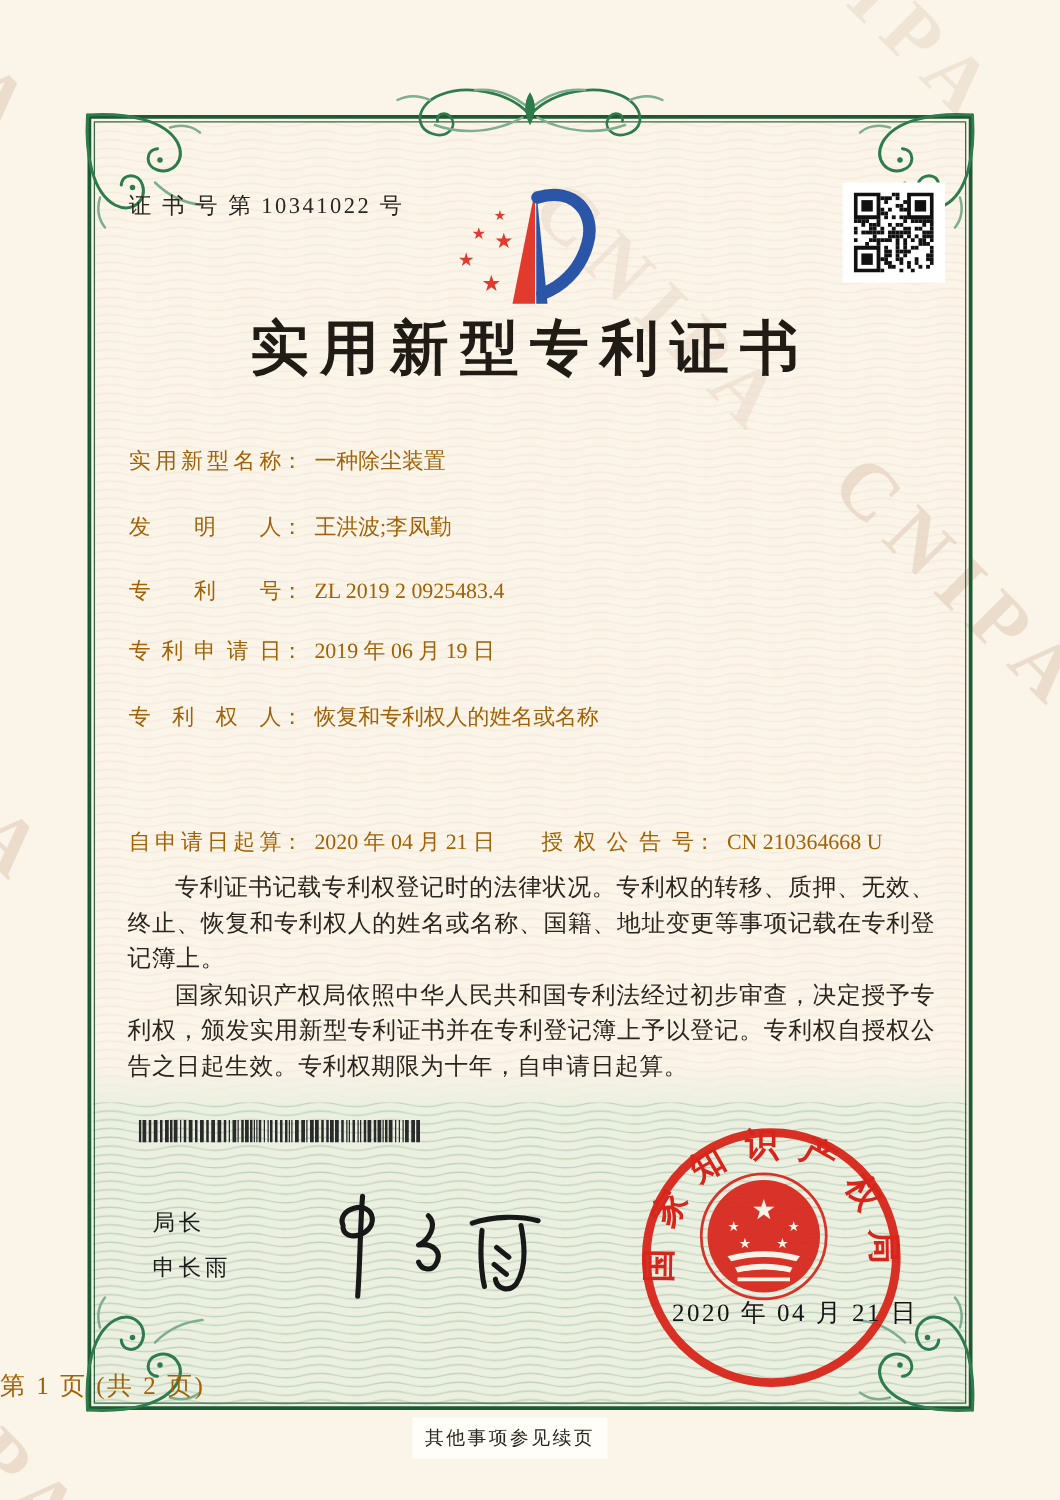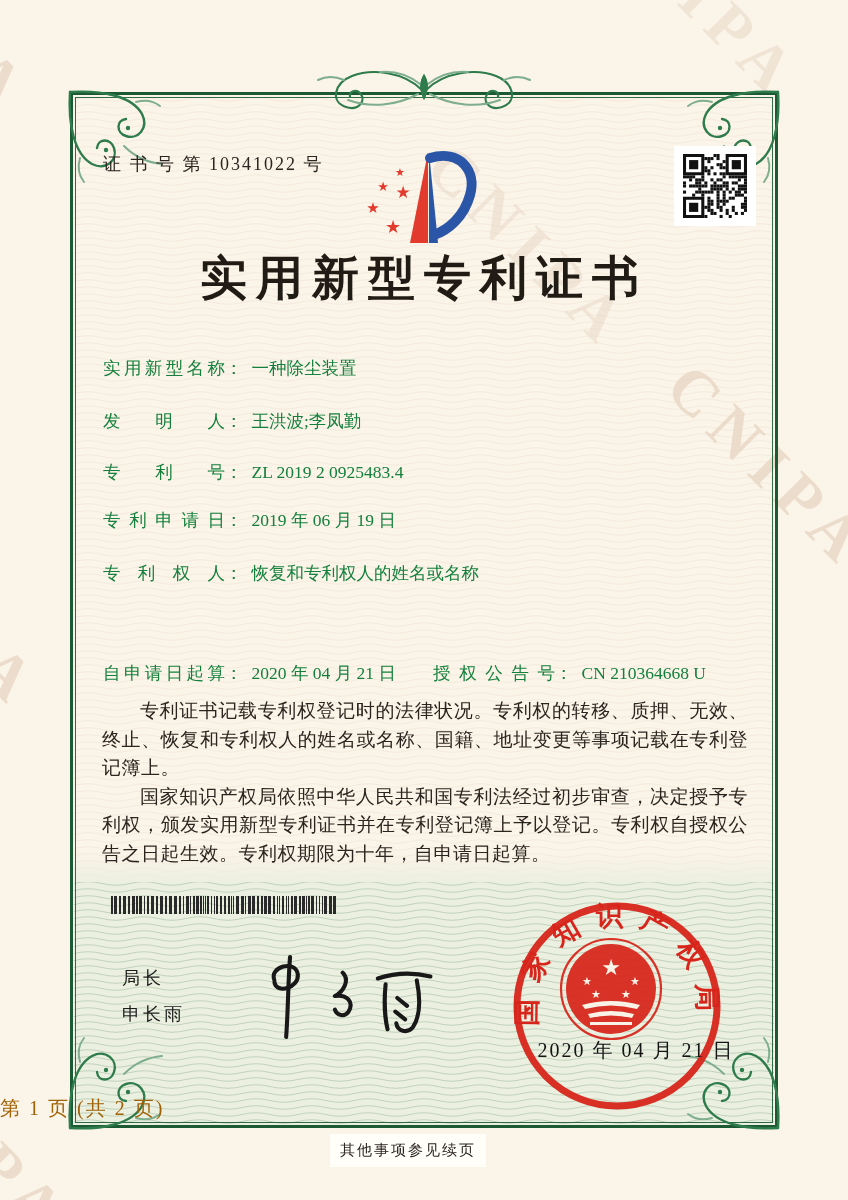--- a/index.html
+++ b/index.html
@@ -26,21 +26,21 @@
 
   .waves{position:absolute;left:74px;top:96px;z-index:1;}
 
   .content{position:absolute;inset:0;z-index:4;border-radius:30px;}
   .content > *{position:absolute;}
 
   .certno{left:103px;top:152px;font-size:18px;letter-spacing:2px;color:#2a2520;}
   .title{left:0;right:0;top:247px;text-align:center;font-size:47px;font-weight:700;
          letter-spacing:9px;color:#201b15;}
 
-  .frow{left:103px;font-size:17.5px;color:#15803d;white-space:nowrap;}
+  .frow{left:103px;font-size:17.5px;color:#a16207;white-space:nowrap;}
   .flabel{display:inline-block;width:122px;text-align:justify;text-align-last:justify;}
   .fcolon{display:inline-block;}
   .fvalue{margin-left:9px;}
   .frow-b{left:433px;}
 
   .body-text{left:102px;top:697px;width:646px;font-size:19px;line-height:28.5px;
              text-align:justify;color:#2b251f;}
   .body-text p{margin:0;text-indent:2em;letter-spacing:.5px;}
 
   .sig-title{left:122px;top:966px;font-size:18px;letter-spacing:3px;color:#1b1b1b;

